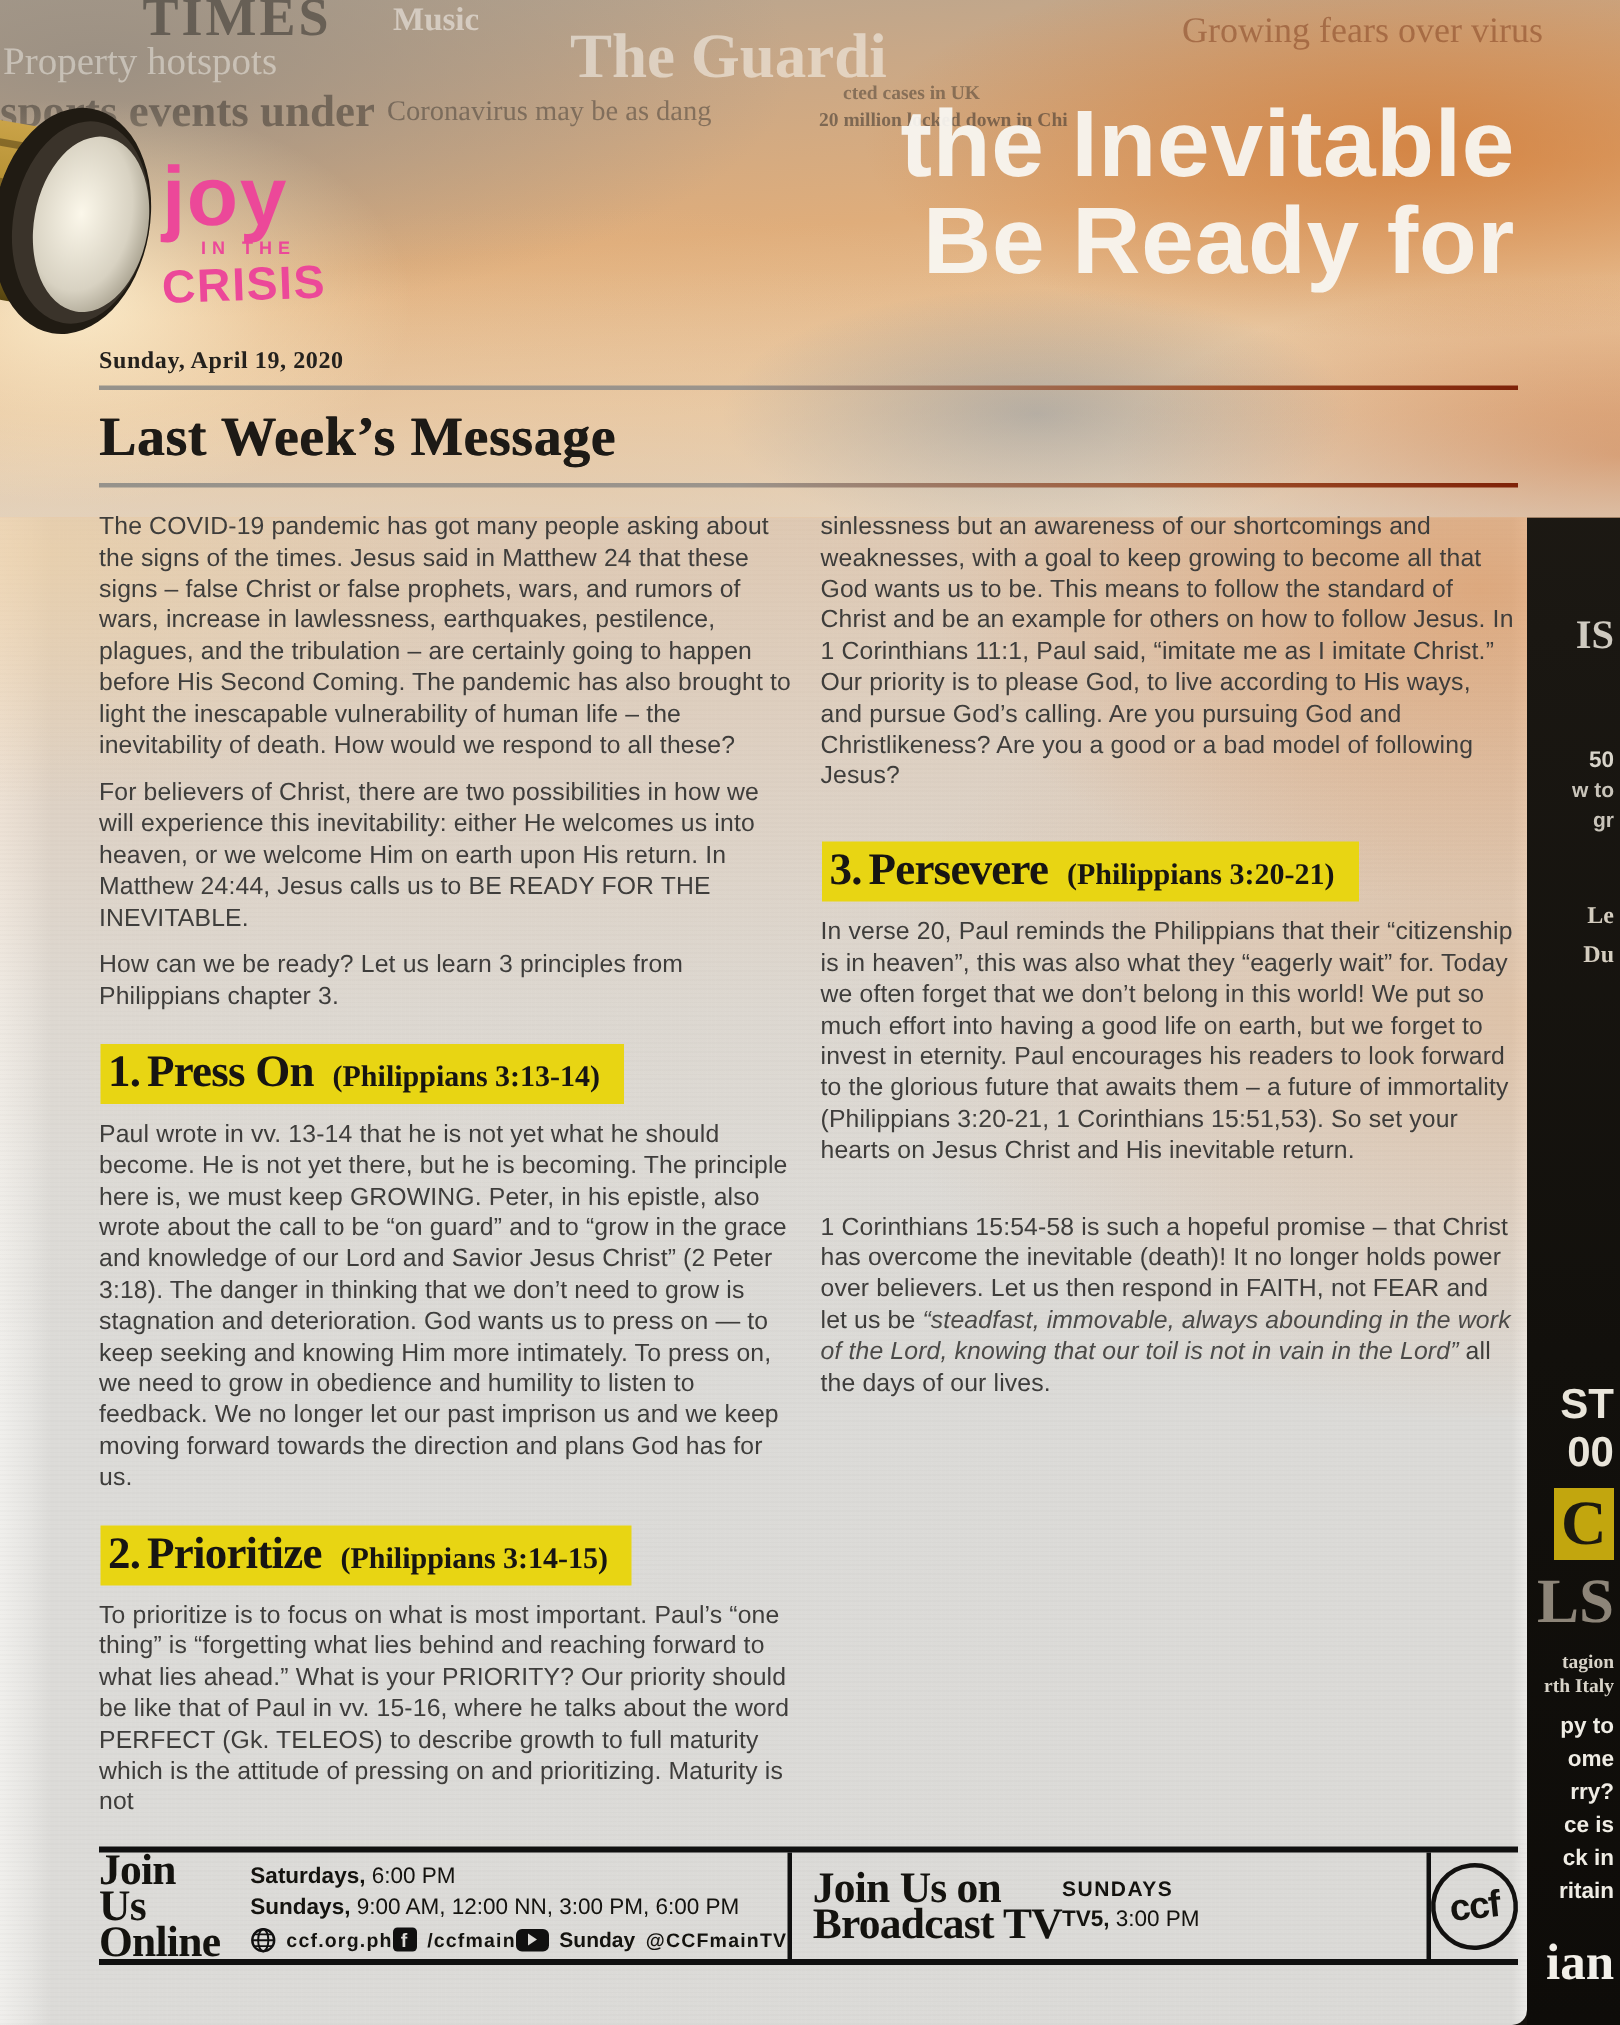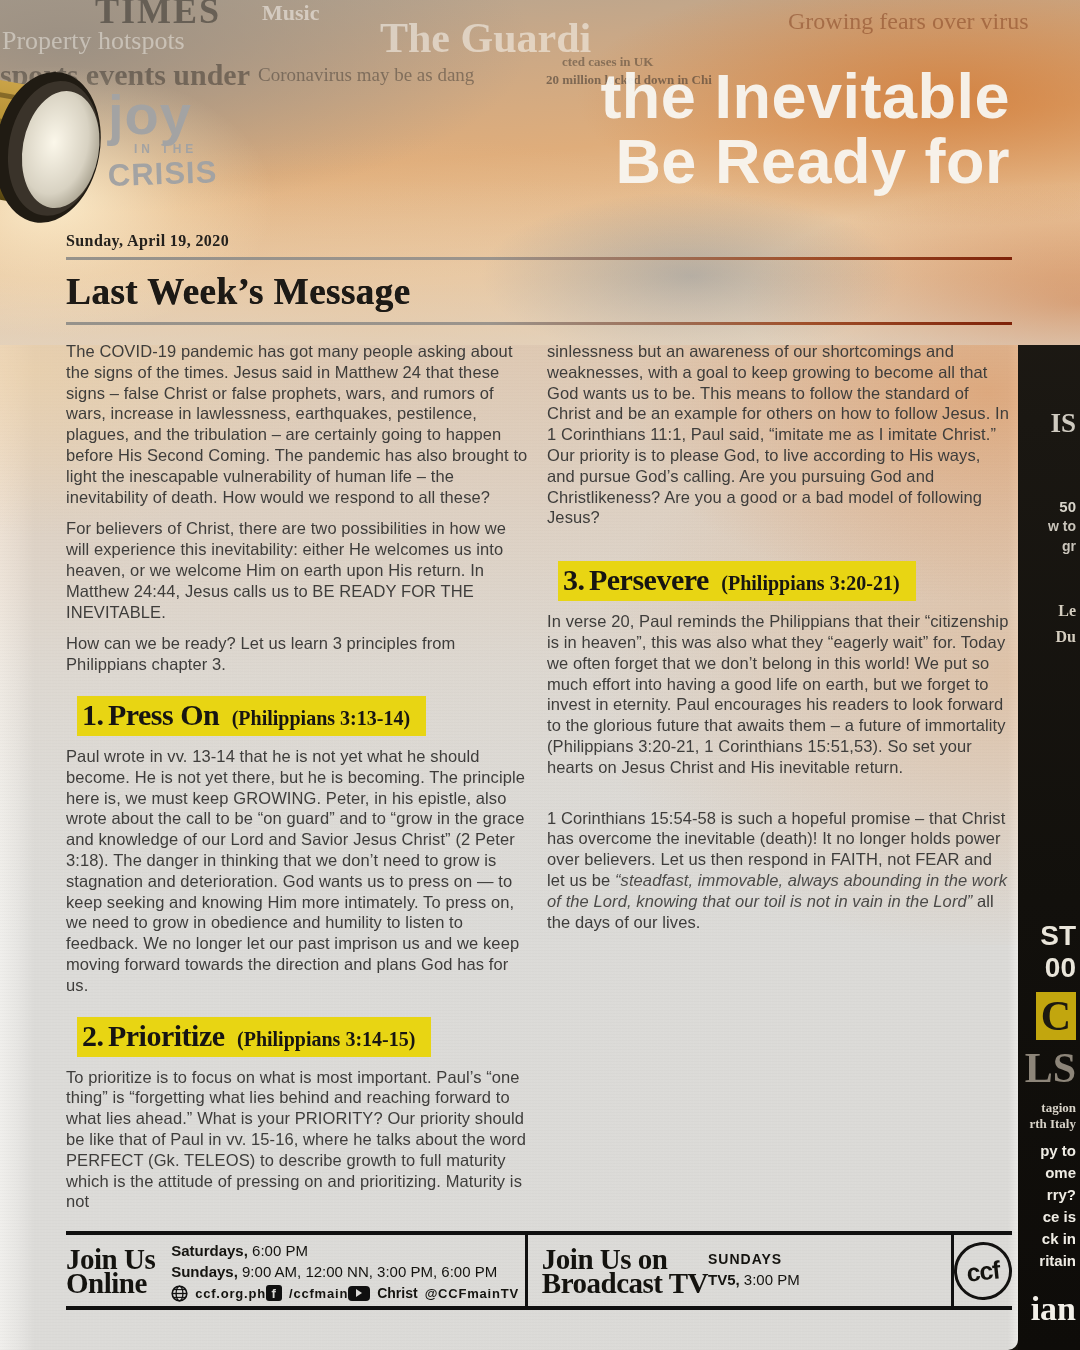--- a/index.html
+++ b/index.html
@@ -62,39 +62,39 @@
   .h4{top:14px;left:380px;font-size:42px;font-weight:800;color:rgba(248,245,240,0.55);}
   .h5{top:64px;left:258px;font-size:19px;color:rgba(64,58,52,0.5);}
   .h6{top:8px;left:788px;font-size:24px;color:rgba(128,62,30,0.5);}
   .h7{top:54px;left:562px;font-size:13px;font-weight:700;color:rgba(66,56,46,0.5);}
   .h8{top:72px;left:546px;font-size:13px;font-weight:700;color:rgba(56,50,44,0.55);}
 
   
   .beam{left:-10px;top:60px;width:600px;height:440px;z-index:4;pointer-events:none;background:
       radial-gradient(ellipse 55% 45% at 10% 32%, rgba(255,244,213,0.85), rgba(255,238,200,0.32) 40%, transparent 68%);}
   .flashlight{left:-18px;top:52px;z-index:5;}
-  .logo{left:108px;top:92px;z-index:6;color:#a3a3a3;}
+  .logo{left:108px;top:108px;z-index:6;color:#ec4899;}
   .logo-joy{font-size:56px;font-weight:800;letter-spacing:1px;line-height:46px;}
   .logo-inthe{font-size:12px;font-weight:700;letter-spacing:4px;margin:4px 0 2px 26px;}
   .logo-crisis{font-size:31px;font-weight:800;letter-spacing:1px;transform:rotate(-2deg);transform-origin:left;}
   .title{top:64px;right:70px;z-index:6;text-align:right;font-weight:700;font-size:63px;line-height:65px;
          color:rgba(249,247,243,0.93);letter-spacing:0.5px;}
 
   
   .content{left:66px;top:232px;width:946px;z-index:10;color:#3e3d3b;}
   .date{font-family:Liberation Serif, serif;font-weight:700;font-size:16px;letter-spacing:0.4px;color:#24211d;}
   .rule{height:3px;background:linear-gradient(90deg,#96928b,#9b948c 45%,#a0502a 78%,#7e2208);}
   .rule1{margin-top:7px;}
   .rule2{margin-top:9px;}
   .lwm{font-family:"Liberation Serif",serif;font-weight:700;font-size:37px;letter-spacing:0.5px;color:#1d1a16;
        margin-top:10px;text-shadow:0.5px 0 0 #1d1a16;}
   .cols{display:flex;gap:16px;margin-top:16px;}
   .col{width:465px;}
   .col p{font-size:16.5px;line-height:20.8px;margin:0 0 11px;letter-spacing:0.1px;}
-  .sh{display:inline-block;background:#e8d513;padding:2px 16px 4px 5px;margin:10px 11px 10px;}
+  .sh{display:inline-block;background:#e8d513;padding:2px 16px 4px 5px;margin:10px 1px 10px;}
   .sh-num,.sh-title{font-family:"Liberation Serif",serif;font-weight:700;font-size:30px;color:#171512;letter-spacing:-0.5px;}
   .sh-ref{font-family:"Liberation Serif",serif;font-weight:700;font-size:20px;color:#171512;margin-left:8px;}
   .gap-top{margin-top:30px !important;}
   .it{font-style:italic;color:#4b4a48;}
 
   
   .footer{left:66px;top:1231px;width:946px;height:71px;z-index:10;display:flex;align-items:stretch;
           border-top:4px solid #101010;border-bottom:4px solid #101010;color:#14130f;}
   .f-sec1{width:462px;display:flex;align-items:center;gap:16px;}
   .f-sec2{width:412px;display:flex;align-items:center;padding-left:14px;}
@@ -257,21 +257,21 @@
           <span>ccf.org.ph</span>
         </span>
         <span class="soc">
           <span class="fb-ico">f</span>
           <span>/ccfmain</span>
         </span>
         <span class="soc">
           <span class="yt-ico">
               <span class="yt-tri"></span>
             </span>
-          <span class="yt-word">Christ</span>
+          <span class="yt-word">Sunday</span>
           <span>@CCFmainTV</span>
         </span>
       </div>
     </div>
   </div>
   <div class="f-div"></div>
   <div class="f-sec2">
     <div class="f-title">
       <div>Join Us on</div>
       <div>Broadcast TV</div>

